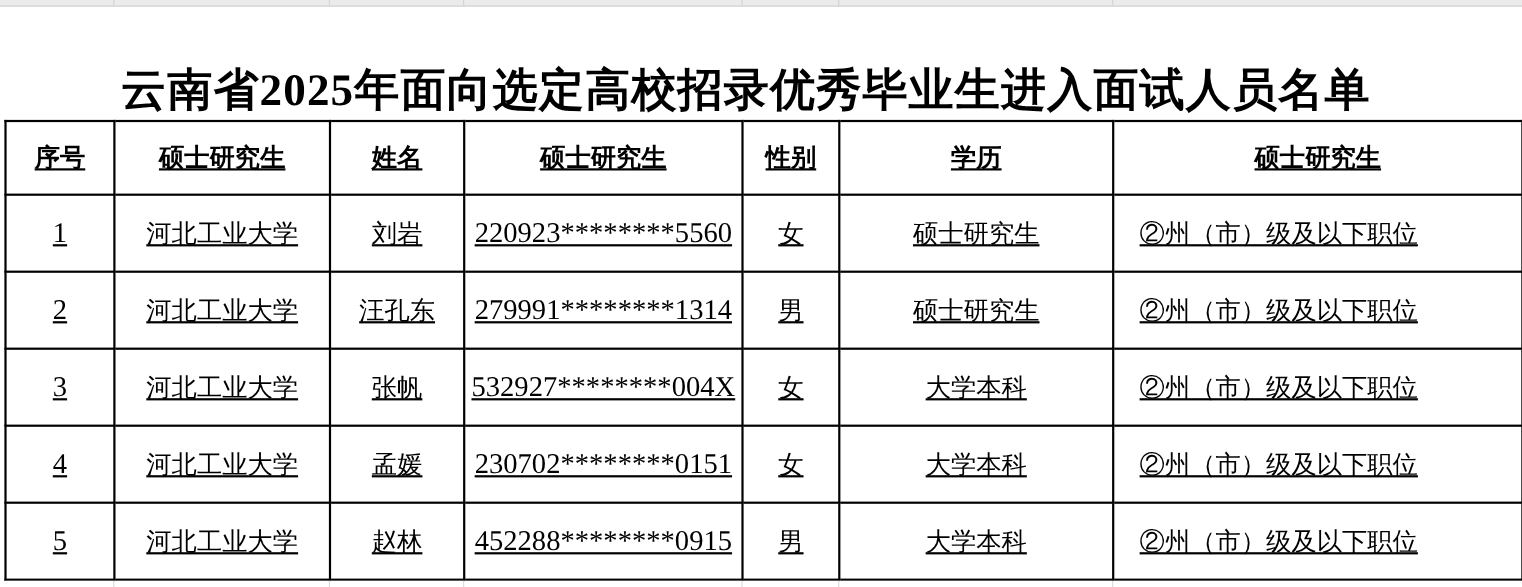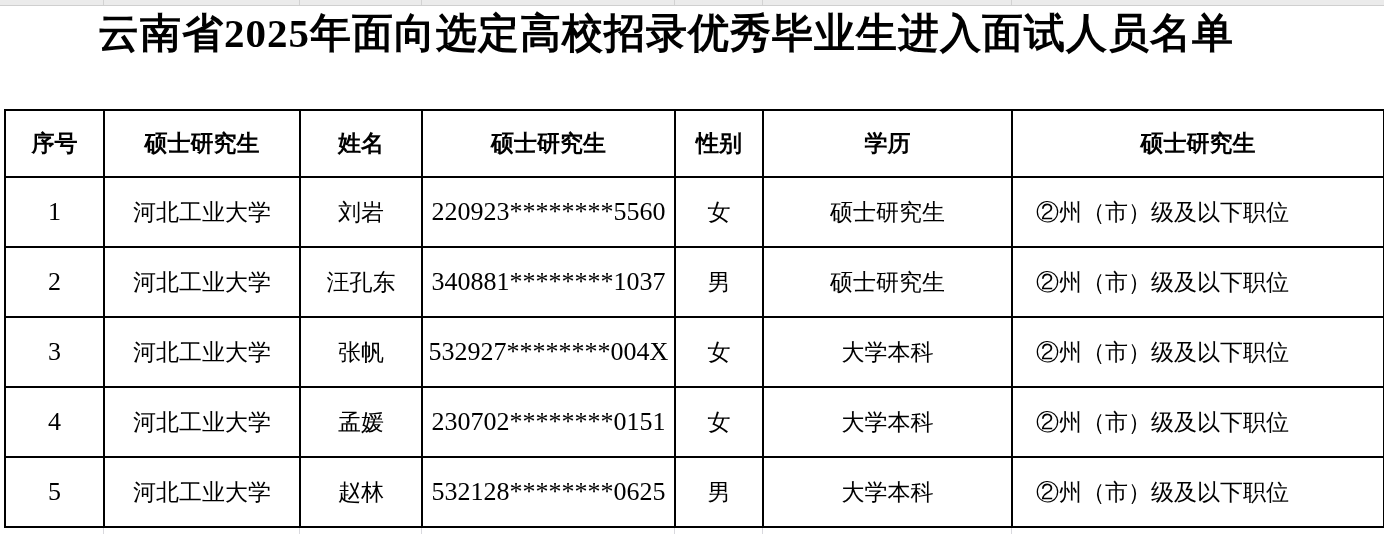--- a/index.html
+++ b/index.html
@@ -29,44 +29,45 @@
     position: absolute;
     top: 0;
     width: 1px;
     height: 5px;
     background: #d2d2d2;
   }
 
   
   .title-wrap {
     position: absolute;
-    top: 6px; left: 0;
+    top: 6px; left: 12px;
     width: 1332px;
     height: 103px;
     display: flex;
-    align-items: flex-start;
+    align-items: flex-end;
     justify-content: center;
   }
   .title-wrap h1 {
     margin: 0;
     font-size: 41px;
     font-weight: bold;
     letter-spacing: 1px;
     white-space: nowrap;
   }
 
   
   table.roster {
     position: absolute;
     top: 109px;
     left: 4px;
     width: 1379px;
     border-collapse: collapse;
     table-layout: fixed;
     background: #ffffff;
+    text-decoration: underline;
   }
   table.roster th,
   table.roster td {
     border: 2px solid #000;
     text-align: center;
     vertical-align: middle;
     padding: 0;
     font-size: 23px;
     overflow: hidden;
     white-space: nowrap;
@@ -148,21 +149,21 @@
         <td>刘岩</td>
         <td class="idnum">220923********5560</td>
         <td>女</td>
         <td>硕士研究生</td>
         <td class="status">②州（市）级及以下职位</td>
       </tr>
       <tr>
         <td class="num">2</td>
         <td>河北工业大学</td>
         <td>汪孔东</td>
-        <td class="idnum">340881********1037</td>
+        <td class="idnum">279991********1314</td>
         <td>男</td>
         <td>硕士研究生</td>
         <td class="status">②州（市）级及以下职位</td>
       </tr>
       <tr>
         <td class="num">3</td>
         <td>河北工业大学</td>
         <td>张帆</td>
         <td class="idnum">532927********004X</td>
         <td>女</td>
@@ -175,21 +176,21 @@
         <td>孟媛</td>
         <td class="idnum">230702********0151</td>
         <td>女</td>
         <td>大学本科</td>
         <td class="status">②州（市）级及以下职位</td>
       </tr>
       <tr>
         <td class="num">5</td>
         <td>河北工业大学</td>
         <td>赵林</td>
-        <td class="idnum">532128********0625</td>
+        <td class="idnum">452288********0915</td>
         <td>男</td>
         <td>大学本科</td>
         <td class="status">②州（市）级及以下职位</td>
       </tr>
     </tbody>
 </table>
 
 <div class="bottom-strip">
   <span class="gridline" style="left:103px"></span>
   <span class="gridline" style="left:299px"></span>

